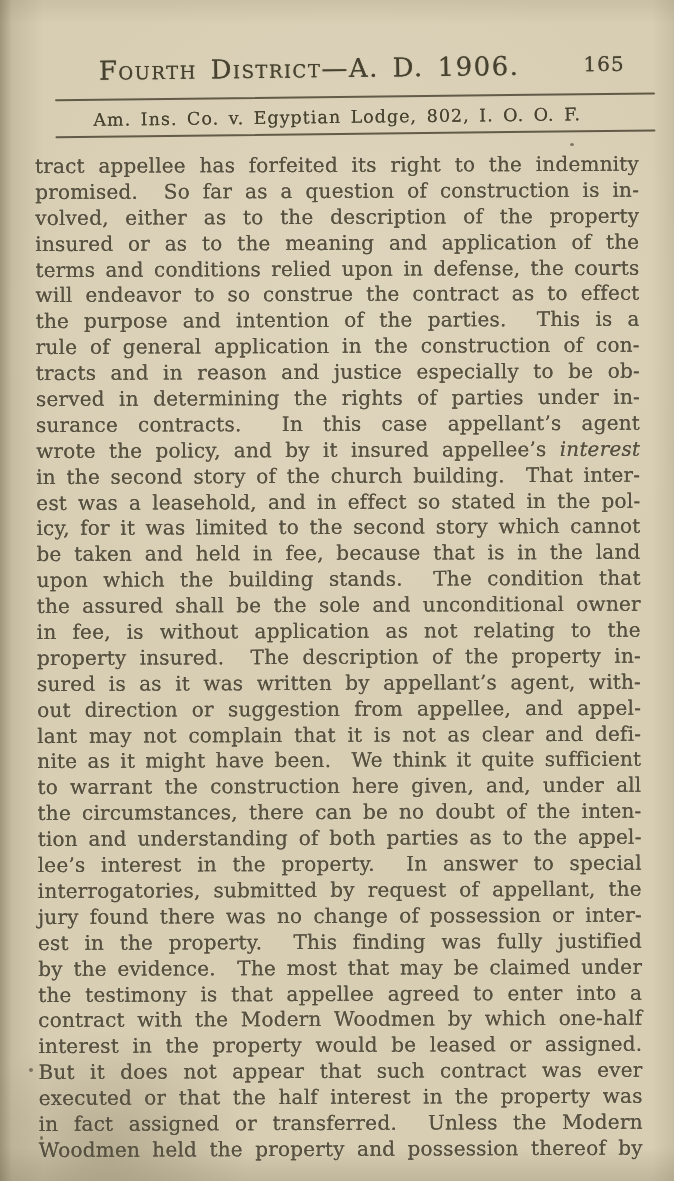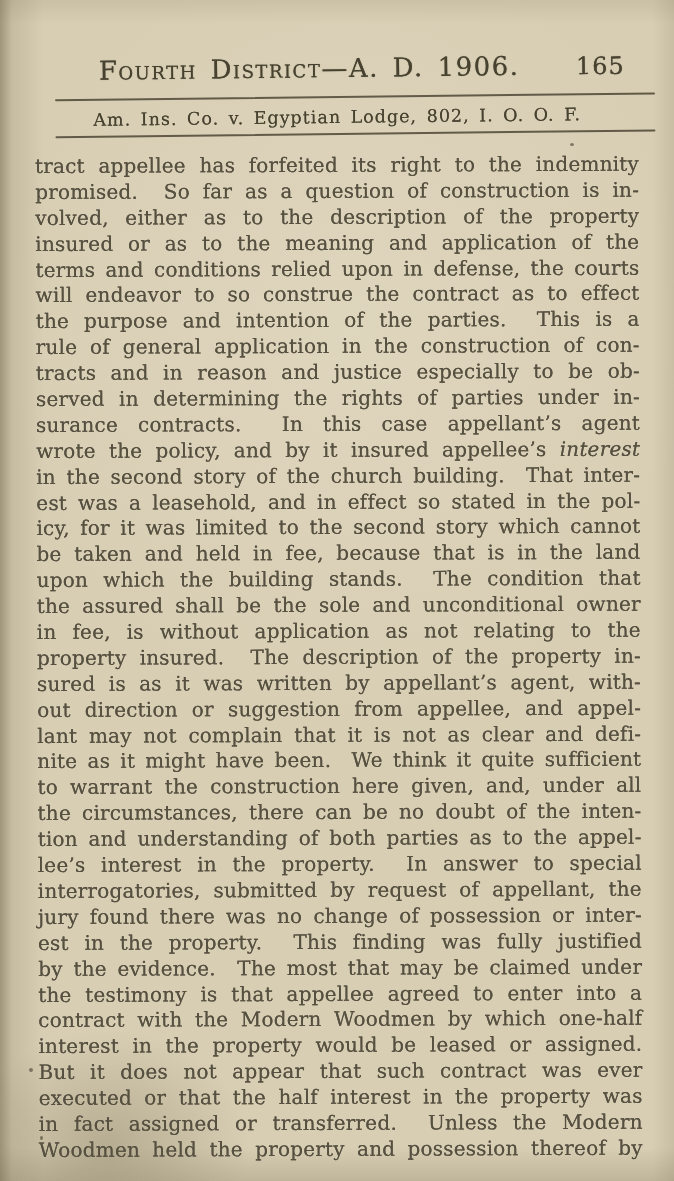--- a/index.html
+++ b/index.html
@@ -48,21 +48,21 @@
     font-size: 26px;
     letter-spacing: 1.5px;
     word-spacing: 4px;
     text-shadow: 0 0 0.7px rgba(71,66,47,0.85);
     padding-right: 55px;
   }
   .page-number {
     position: absolute;
     right: 14px;
     top: 2px;
-    font-size: 24px;
+    font-size: 20px;
     letter-spacing: 1px;
     text-shadow: 0 0 0.7px rgba(71,66,47,0.85);
   }
   .rule {
     height: 2px;
     background: rgba(80,74,56,0.88);
     margin-left: 20px;
     margin-right: -16px;
     border-radius: 1px;
   }

